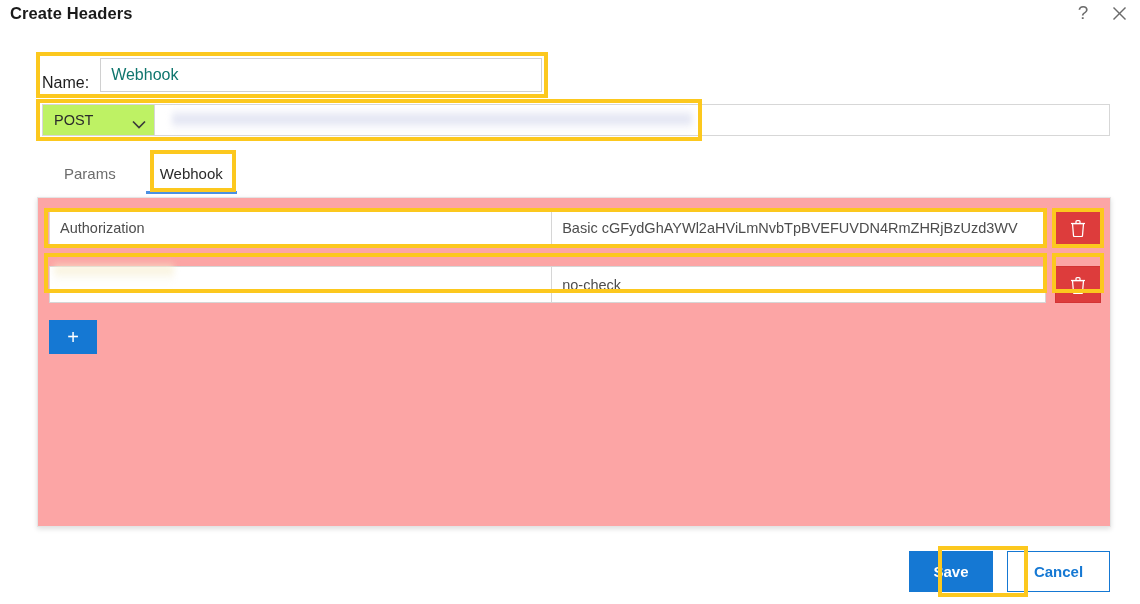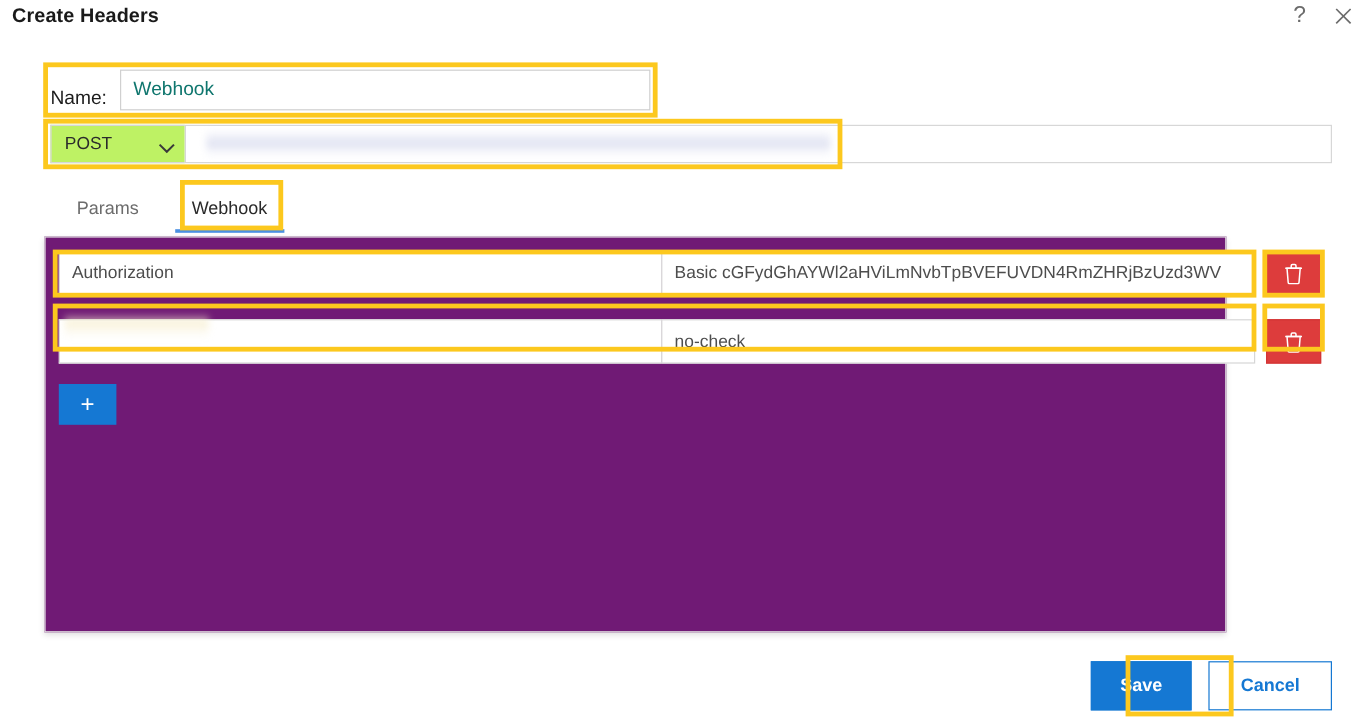--- a/index.html
+++ b/index.html
@@ -129,22 +129,22 @@
     content: "";
     position: absolute;
     left: 8px; right: 8px; bottom: 0;
     height: 3px;
     background: #4a90e2;
   }
 
   
   .card {
     position: absolute; left: 37px; top: 197px;
-    width: 985px; height: 330px;
-    background: #701a75;
+    width: 1074px; height: 330px;
+    background: #fca5a5;
     border: 1px solid #e4e4e4;
     box-shadow: 0 2px 5px rgba(0,0,0,0.13);
   }
 
   .kv-row {
     position: absolute;
     left: 11px;
     width: 1052px; height: 37px;
     display: flex; align-items: stretch;
   }

